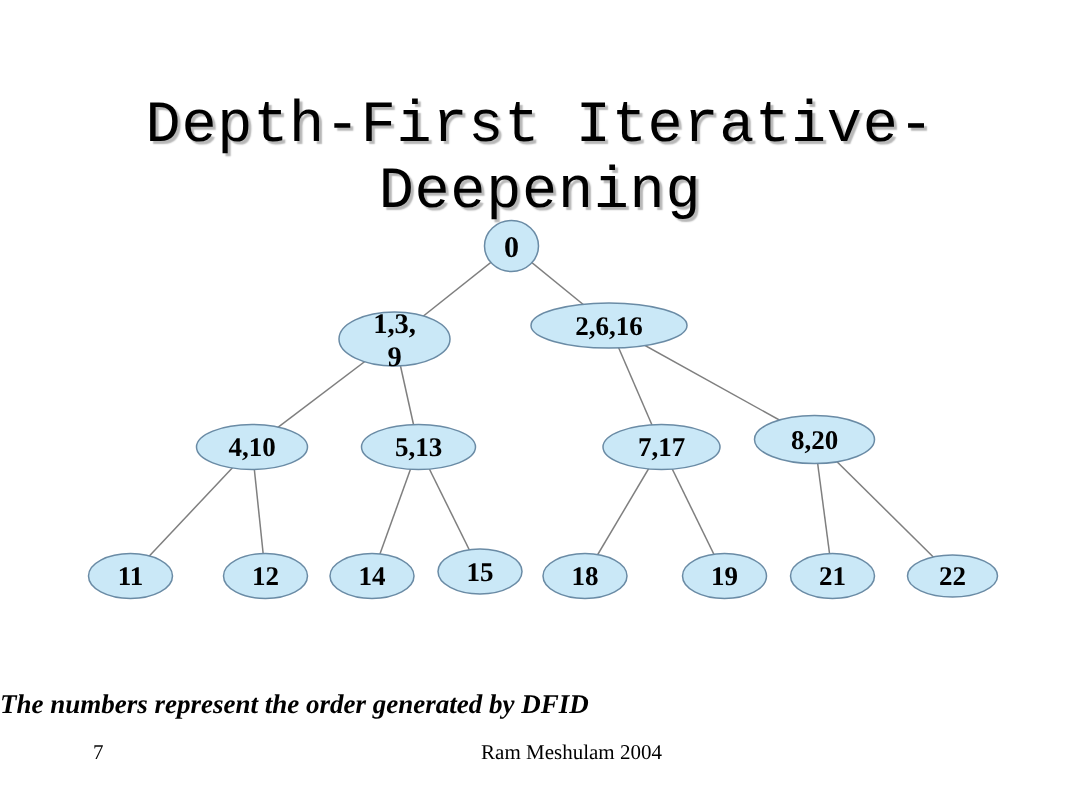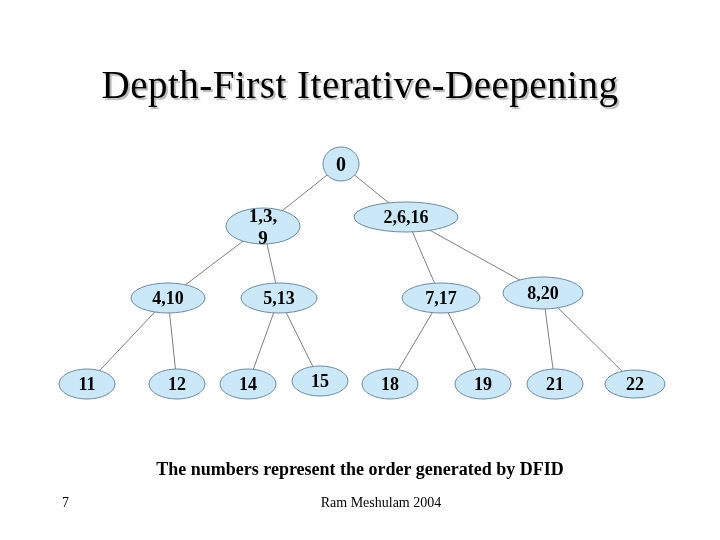--- a/index.html
+++ b/index.html
@@ -17,43 +17,44 @@
     top: 62px;
     left: 0;
     width: 100%;
     margin: 0;
     text-align: center;
     font-size: 39px;
     font-weight: 400;
     letter-spacing: 0.5px;
     color: #000000;
     text-shadow: 2px 2px 1px #b7b7b7;
-    font-family: Liberation Serif, serif;
+    font-family: Liberation Mono, monospace;
   }
   svg.tree { position: absolute; left: 0; top: 0; }
   .edge { stroke: #7f7f7f; stroke-width: 1; }
   .node-ellipse { fill: #cae8f7; stroke: #6a8ba5; stroke-width: 1; }
   .node-label {
     font-family: "Liberation Serif", serif;
     font-weight: bold;
     font-size: 18px;
     fill: #000000;
     text-anchor: middle;
   }
   .node-label.root { font-size: 20px; }
   .node-label.wrap { font-size: 19px; }
   .caption {
     position: absolute;
     top: 459px;
     left: 0;
     width: 100%;
-    text-align: center;
+    text-align: left;
     font-size: 18px;
     font-weight: bold;
     font-family: "Liberation Serif", serif;
+    font-style: italic;
   }
   .slide-number {
     position: absolute;
     left: 62px;
     top: 495px;
     font-size: 14px;
     font-family: "Liberation Serif", serif;
   }
   .credit {
     position: absolute;

